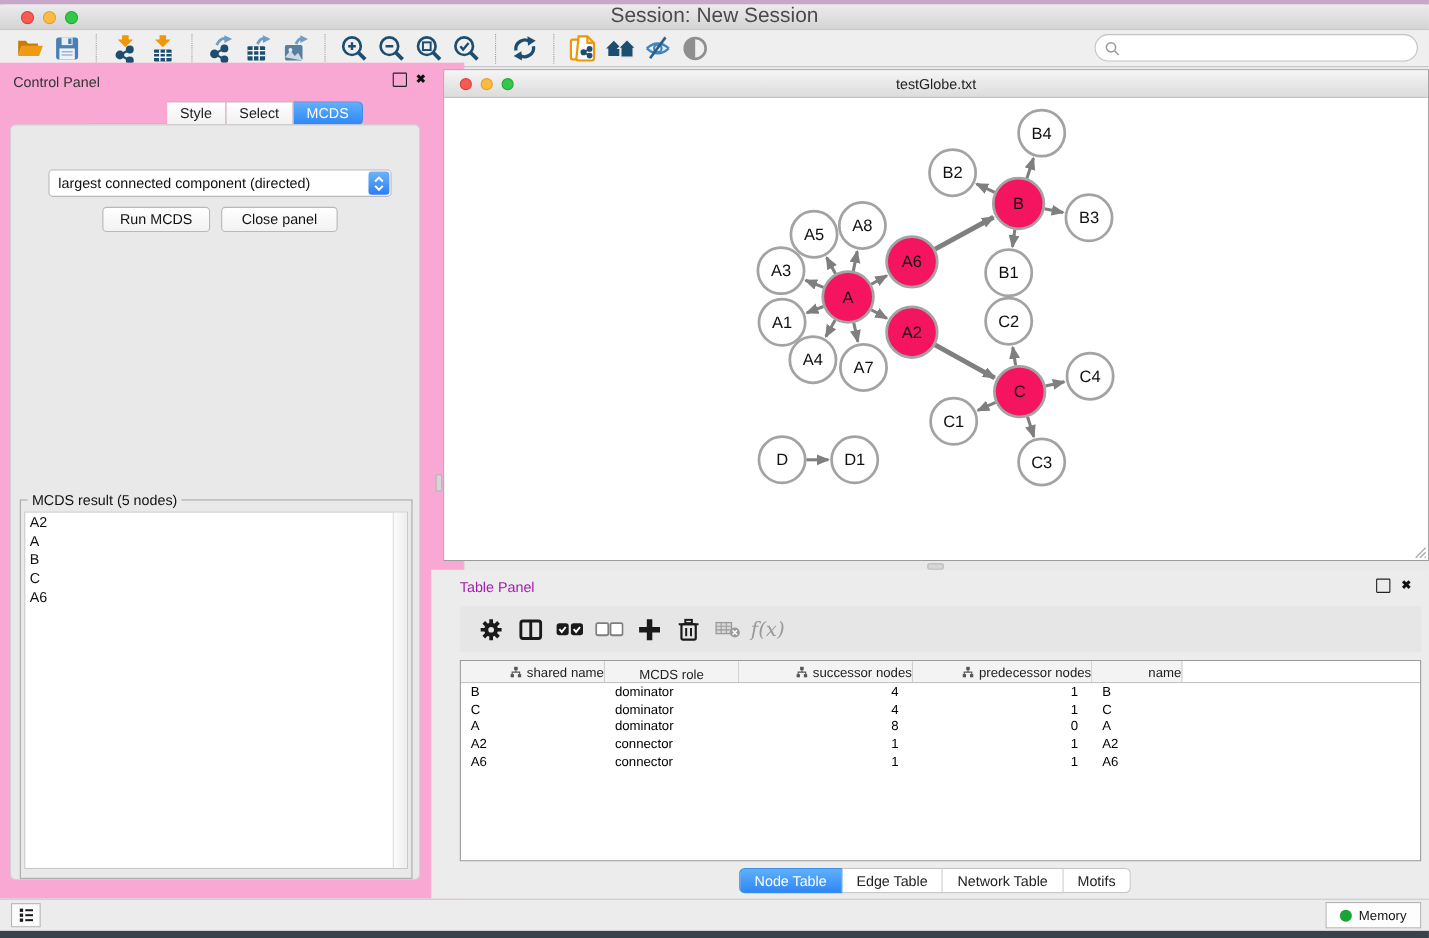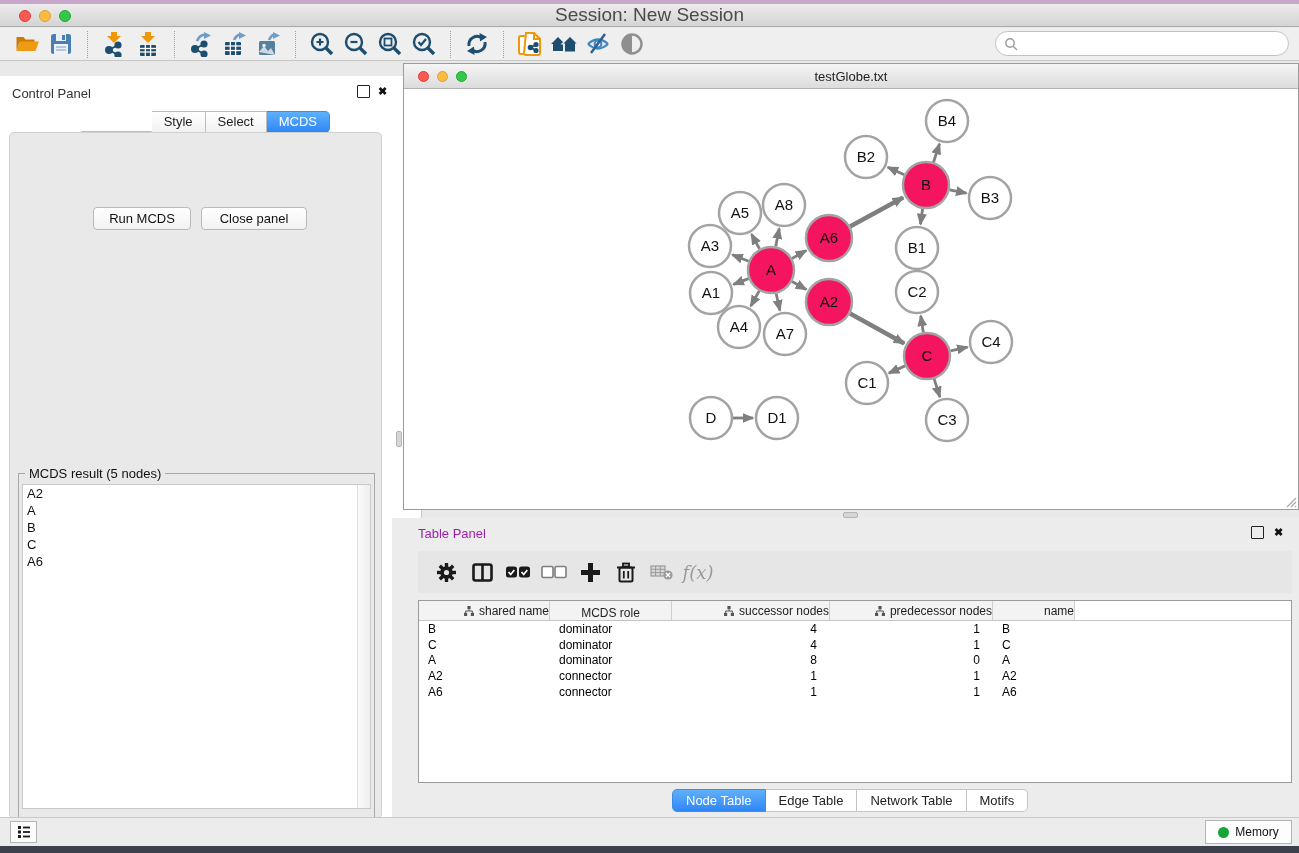--- a/index.html
+++ b/index.html
@@ -26,22 +26,22 @@
   
   .toolbar { position:absolute; top:28px; left:0; right:0; height:33px;
     background:#efefef; border-bottom:1px solid #c6c6c6; display:flex; align-items:center; padding-left:10px; }
   .tb-icon { width:34px; height:28px; display:flex; align-items:center; justify-content:center; cursor:default; }
   .tb-sep { width:1px; height:27px; border-left:1px dotted #9f9f9f; margin:0 9px; }
   .searchbox { position:absolute; right:10px; top:31px; width:294px; height:25px;
     background:#fff; border:1px solid #c2c2c2; border-radius:13px; display:flex; align-items:center; padding-left:8px; }
   .searchbox input { border:none; outline:none; flex:1; font-size:13px; background:transparent; height:20px; }
 
   
-  .control-col { position:absolute; left:0; top:76px; width:422px; bottom:36px;
-    background:#ffffff; border-right:1px solid #c9c9c9; }
+  .control-col { position:absolute; left:0; top:57px; width:422px; bottom:36px;
+    background:#f9a8d4; border-right:1px solid #c9c9c9; }
   .panel-header-text { position:absolute; left:12px; top:10px; font-size:13px; color:#333; }
   .mini-btn { position:absolute; top:9px; width:13px; height:13px; font-size:11px; line-height:13px;
     text-align:center; color:#111; }
   .mini-float { border:1.5px solid #222; border-radius:1px; }
   .ctrl-tabs { position:absolute; left:78px; top:35px; height:22px; display:flex; }
   .ctab { height:22px; padding:0 12px; font-size:13px; line-height:20px; background:linear-gradient(#ffffff,#f1f1f1);
     border:1px solid #bcbcbc; border-left:none; color:#222; }
   .ctab:first-child { border-left:1px solid #bcbcbc; border-radius:5px 0 0 5px;margin-top:20px; }
   .ctab:last-child { border-radius:0 5px 5px 0; }
   .ctab.active { background:linear-gradient(#5fb0fb,#2f87f6); color:#fff; border-color:#3d8de2; }
@@ -293,20 +293,29 @@
   <span class="mini-btn" style="left:376px;font-weight:bold;">✖</span>
 
   <div class="ctrl-tabs" id="ctrl-tabs">
       <span class="ctab">Network</span>
       <span class="ctab">Style</span>
       <span class="ctab">Select</span>
       <span class="ctab active">MCDS</span>
     </div>
 
   <div class="ctrl-body">
+    <div class="dropdown">
+      <span class="dd-text">largest connected component (directed)</span>
+      <span class="dd-stepper">
+        <svg width="9" height="14" viewBox="0 0 9 14">
+          <polyline points="1,5 4.5,1.5 8,5" fill="none" stroke="#fff" stroke-width="1.8"></polyline>
+          <polyline points="1,9 4.5,12.5 8,9" fill="none" stroke="#fff" stroke-width="1.8"></polyline>
+        </svg>
+      </span>
+    </div>
     <div class="btn" style="left:83px; top:74px; width:98px;">Run MCDS</div>
     <div class="btn" style="left:191px; top:74px; width:106px;">Close panel</div>
 
     <div class="fieldset">
       <span class="legend">MCDS result (5 nodes)</span>
       <div class="result-list" id="result-list">
         <div class="result-scroll"></div>
       <div class="result-item">A2</div>
           <div class="result-item">A</div>
           <div class="result-item">B</div>

